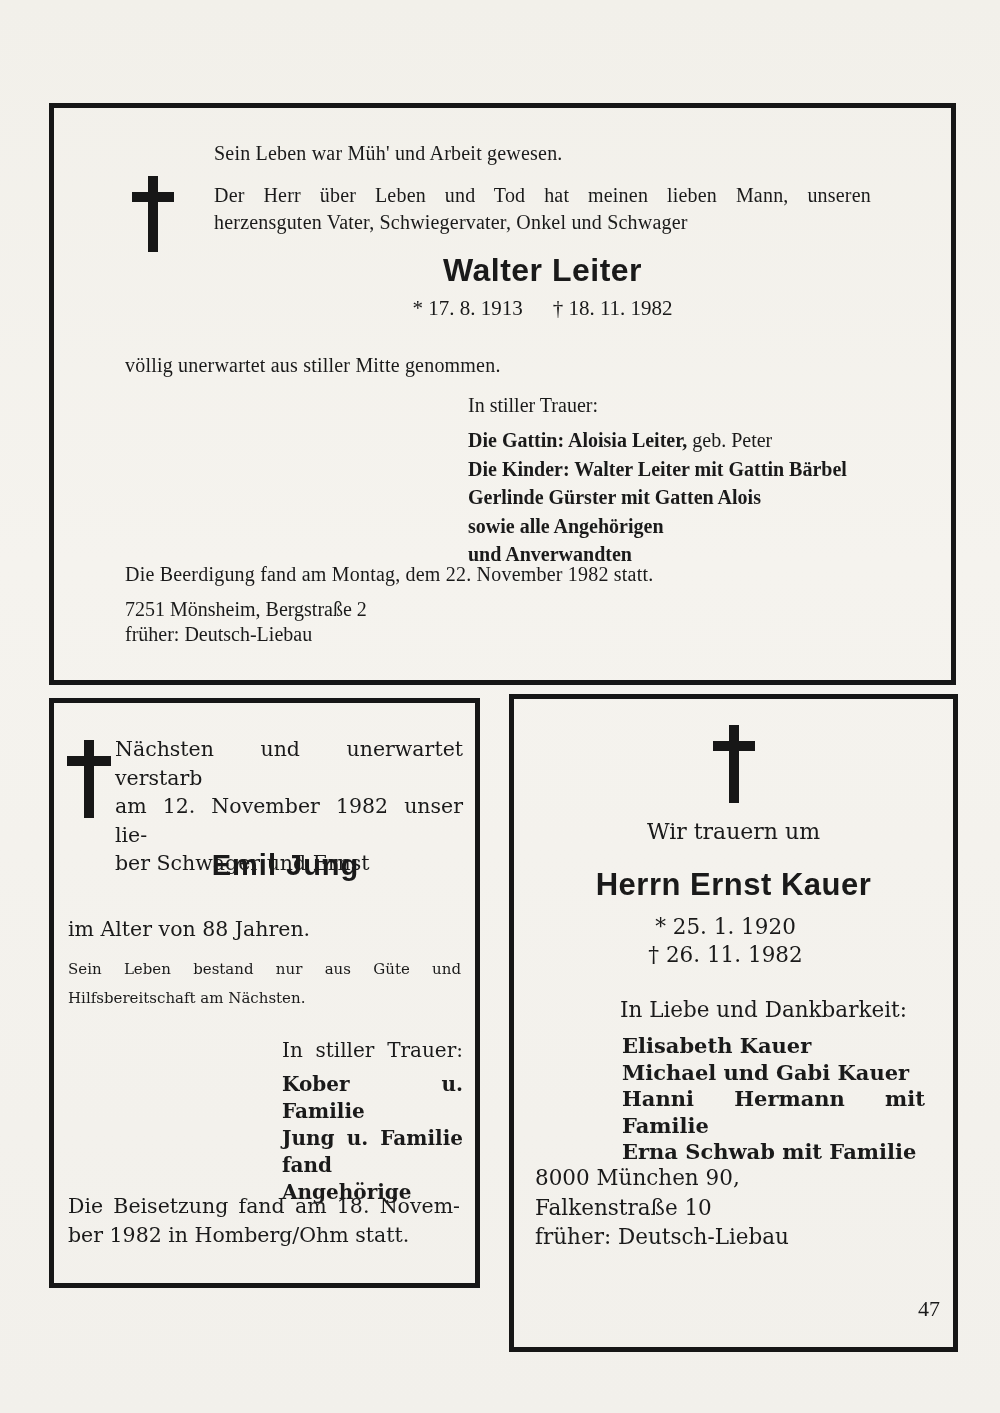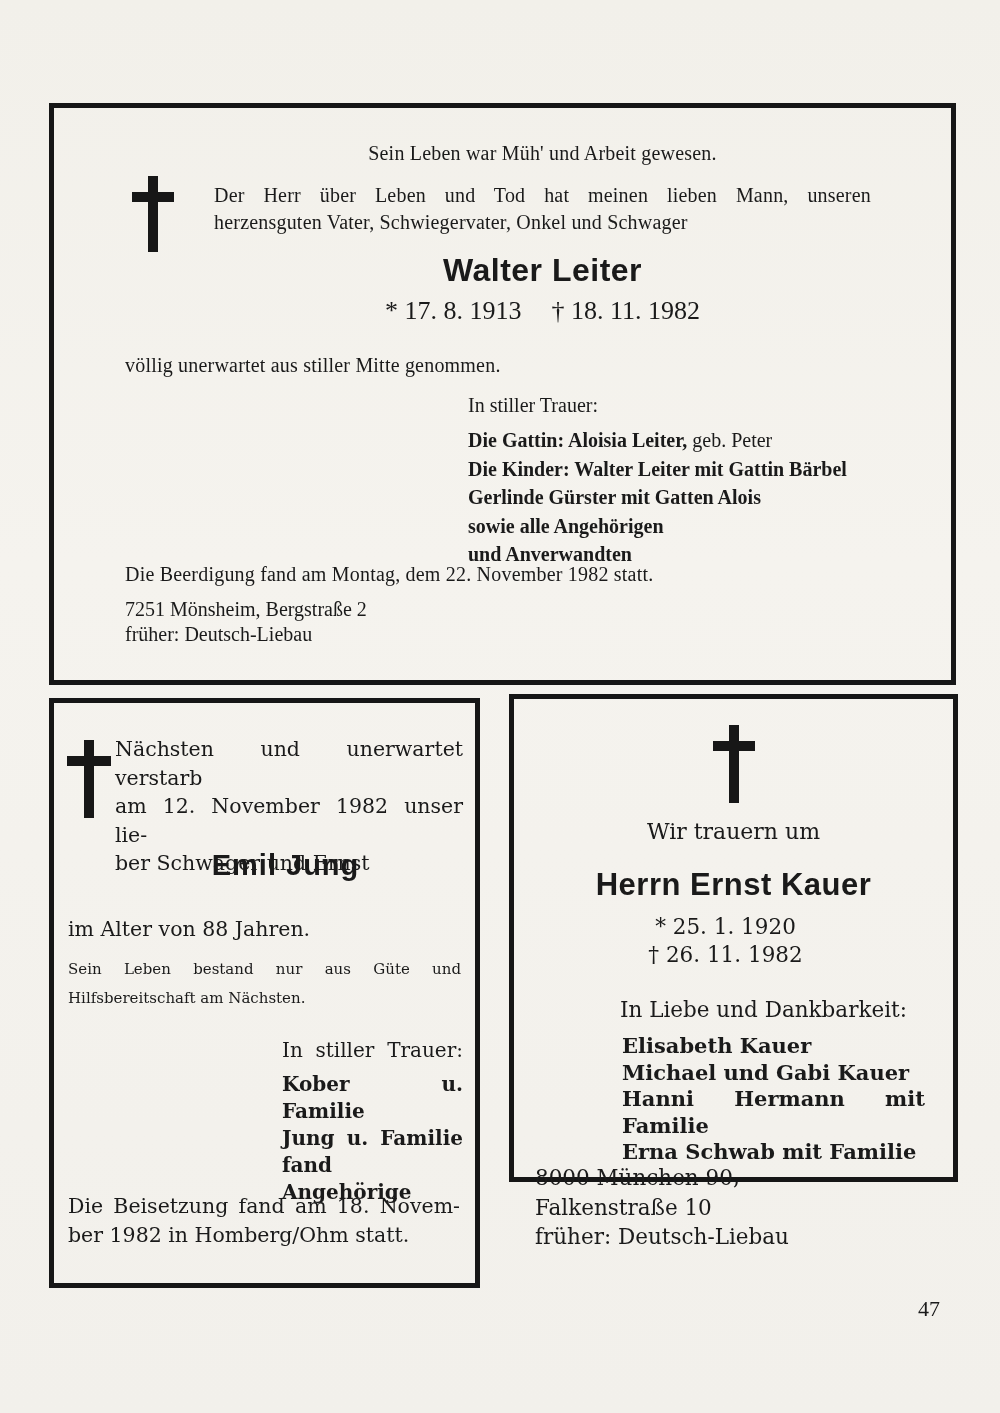--- a/index.html
+++ b/index.html
@@ -16,36 +16,36 @@
     background:linear-gradient(180deg,#f2f0ea 0%, #f5f3ee 40%, #f2f0eb 100%);
   }
   .notice {
     position:absolute;
     border:5px solid #161616;
     background:transparent;
     box-sizing:border-box;
   }
   #box-leiter { left:49px;  top:103px; width:907px; height:582px; }
   #box-jung   { left:49px;  top:698px; width:431px; height:590px; }
-  #box-kauer  { left:509px; top:694px; width:449px; height:488px; }
+  #box-kauer  { left:509px; top:694px; width:449px; height:658px; }
 
   .abs { position:absolute; }
 
   
   .cross { position:absolute; }
   .cross .bar-v { position:absolute; left:50%; transform:translateX(-50%); top:0; width:10px; height:100%; background:#171717; }
   .cross .bar-h { position:absolute; left:0; top:16px; width:100%; height:10px; background:#171717; }
 
   
   #box-leiter { font-family:"Liberation Serif", serif; }
-  .l-epigraph { left:160px; top:34px; width:657px; text-align:center; font-size:20px; letter-spacing:.2px; }
+  .l-epigraph { left:160px; top:34px; width:657px; text-align:left; font-size:20px; letter-spacing:.2px; }
   .l-intro    { left:160px; top:74px; width:657px; font-size:20px; line-height:27px; letter-spacing:.2px; }
   .l-name     { left:160px; top:144px; width:657px; text-align:center;
                 font-family:"Liberation Sans", sans-serif; font-weight:700; font-size:32px; letter-spacing:.5px; }
-  .l-dates    { left:160px; top:188px; width:657px; text-align:center; font-size:26px; }
+  .l-dates    { left:160px; top:188px; width:657px; text-align:center; font-size:21px; }
   .l-dates .gap { display:inline-block; width:30px; }
   .l-cross    { left:78px; top:68px; width:42px; height:76px; }
   .l-taken    { left:71px; top:246px; font-size:20px; letter-spacing:.2px; }
   .l-trauer   { left:414px; top:286px; font-size:20px; }
   .l-mourners { left:414px; top:318px; width:445px; font-size:20px; line-height:28.5px; font-weight:700; }
   .l-mourners .plain { font-weight:400; }
   .l-funeral  { left:71px; top:455px; font-size:20px; letter-spacing:.2px; }
   .l-address  { left:71px; top:489px; font-size:20px; line-height:25px; }
 
   

